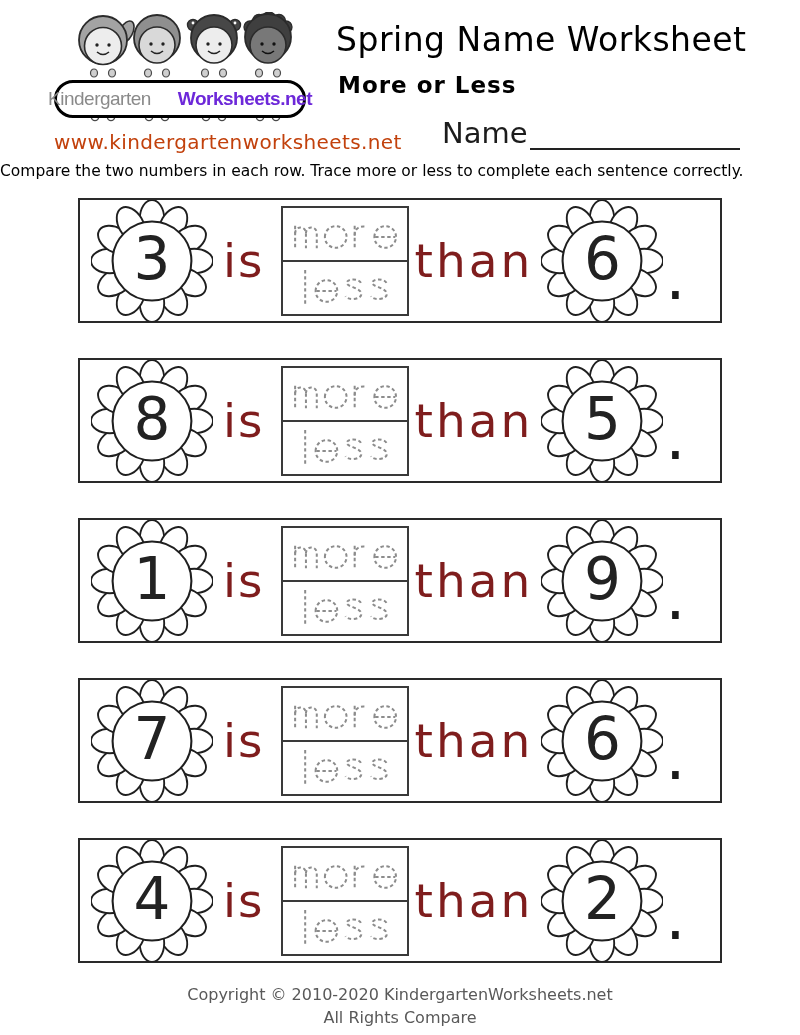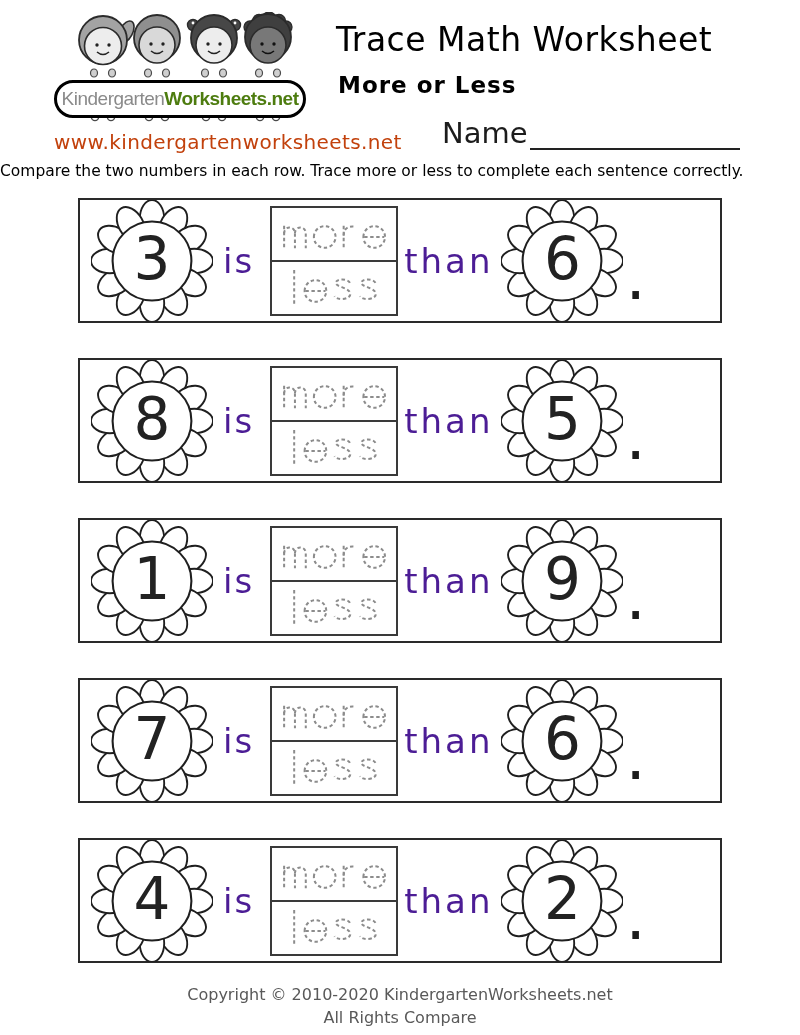--- a/index.html
+++ b/index.html
@@ -19,21 +19,21 @@
   .feet-svg   { position:absolute; left:0; top:95px; width:252px; height:20px; z-index:1; }
   .logo-banner {
     position:absolute; left:0; top:58px; width:252px; height:38px; z-index:2;
     background:#fff; border:3px solid #000; border-radius:19px;
     display:flex; align-items:center; justify-content:center;
     font-family:"Liberation Sans", sans-serif; font-size:19px; letter-spacing:-0.5px;
     white-space:nowrap;
     margin-top:10px;
   }
   .brand-first  { color:#8a8a8a; font-weight:500; }
-  .brand-second { color:#4d7c0f; font-weight:700; }
+  .brand-second { color:#6d28d9; font-weight:700;padding-left:27px; }
   .logo-url {
     position:absolute; top:118px; width:100%; text-align:right;
     color:#c2410c; font-size:20px; letter-spacing:0.4px;
   }
 
   .title {
     position:absolute; left:336px; top:20px; margin:0;
     font-size:33px; font-weight:400; color:#000; letter-spacing:0.5px;
   }
   .subtitle {
@@ -62,21 +62,21 @@
   .row:last-child { margin-bottom:0; }
 
   .flower { width:122px; height:122px; position:relative; flex:none; margin-left:11px; }
   .flower.right { margin-left:8px; }
   .flower-svg { width:122px; height:122px; display:block; }
   .flower-number {
     position:absolute; inset:0; display:flex; align-items:center; justify-content:center;
     font-size:58px; color:#222; padding-bottom:3px;
   }
 
-  .word { font-size:34px; color:#4c1d95; line-height:1; }
+  .word { font-size:47px; color:#7f1d1d; line-height:1; }
   .word-is   { margin-left:10px; letter-spacing:2px; }
   .word-than { margin-left:6px; letter-spacing:3px; }
 
   .trace-box {
     margin-left:16px; width:128px; height:110px; flex:none;
     border:2px solid #3a3a3a; background:#fff;
     display:flex; flex-direction:column;
   }
   .trace-cell { flex:1; display:flex; align-items:center; justify-content:center; overflow:hidden; }
   .trace-cell + .trace-cell { border-top:2px solid #3a3a3a; }
@@ -202,21 +202,21 @@
           <path d="M206,2 L206,7"></path>
             <circle cx="206" cy="10" r="3.6"></circle>
             <path d="M222,2 L222,7"></path>
             <circle cx="222" cy="10" r="3.6"></circle>
         </g>
       </svg>
 
       <div class="logo-url">www.kindergartenworksheets.net</div>
     </div>
 
-    <h1 class="title">Trace Math Worksheet</h1>
+    <h1 class="title">Spring Name Worksheet</h1>
     <h2 class="subtitle">More or Less</h2>
 
     <div class="name-row">
       <span class="name-label">Name</span>
       <span class="name-line"></span>
     </div>
   </header>
 
   <p class="instructions">Compare the two numbers in each row. Trace more or less to complete each sentence correctly.</p>
 

